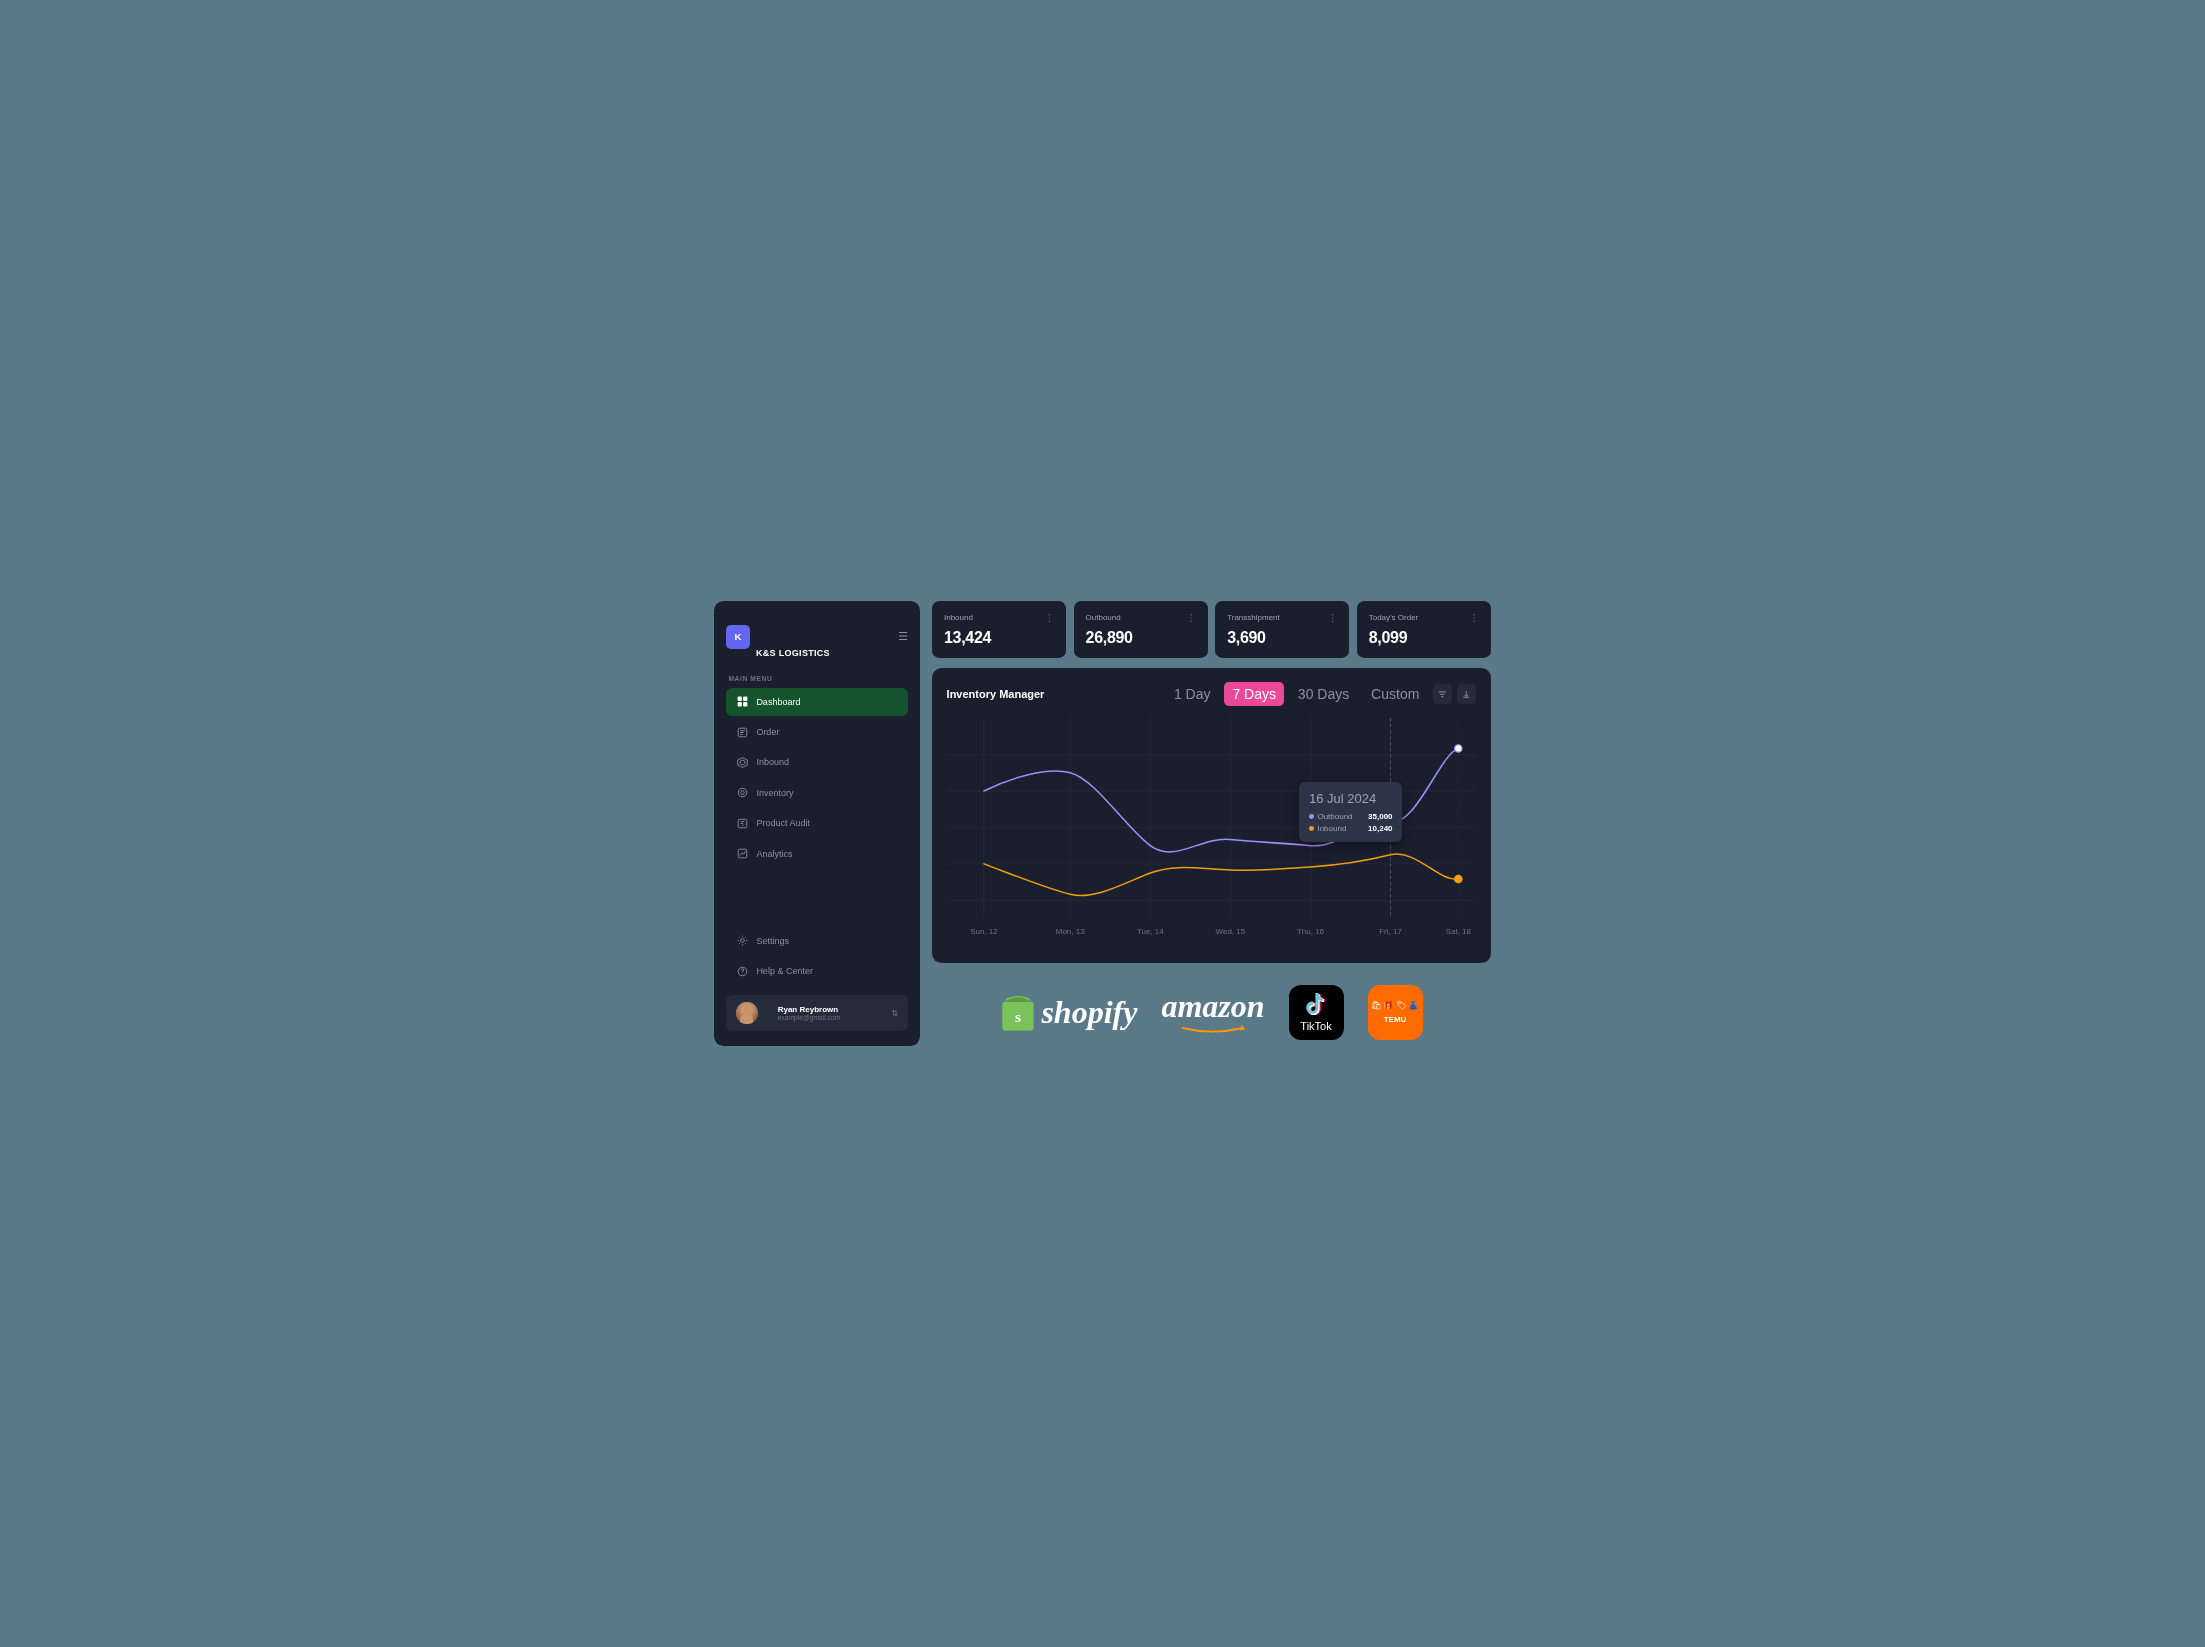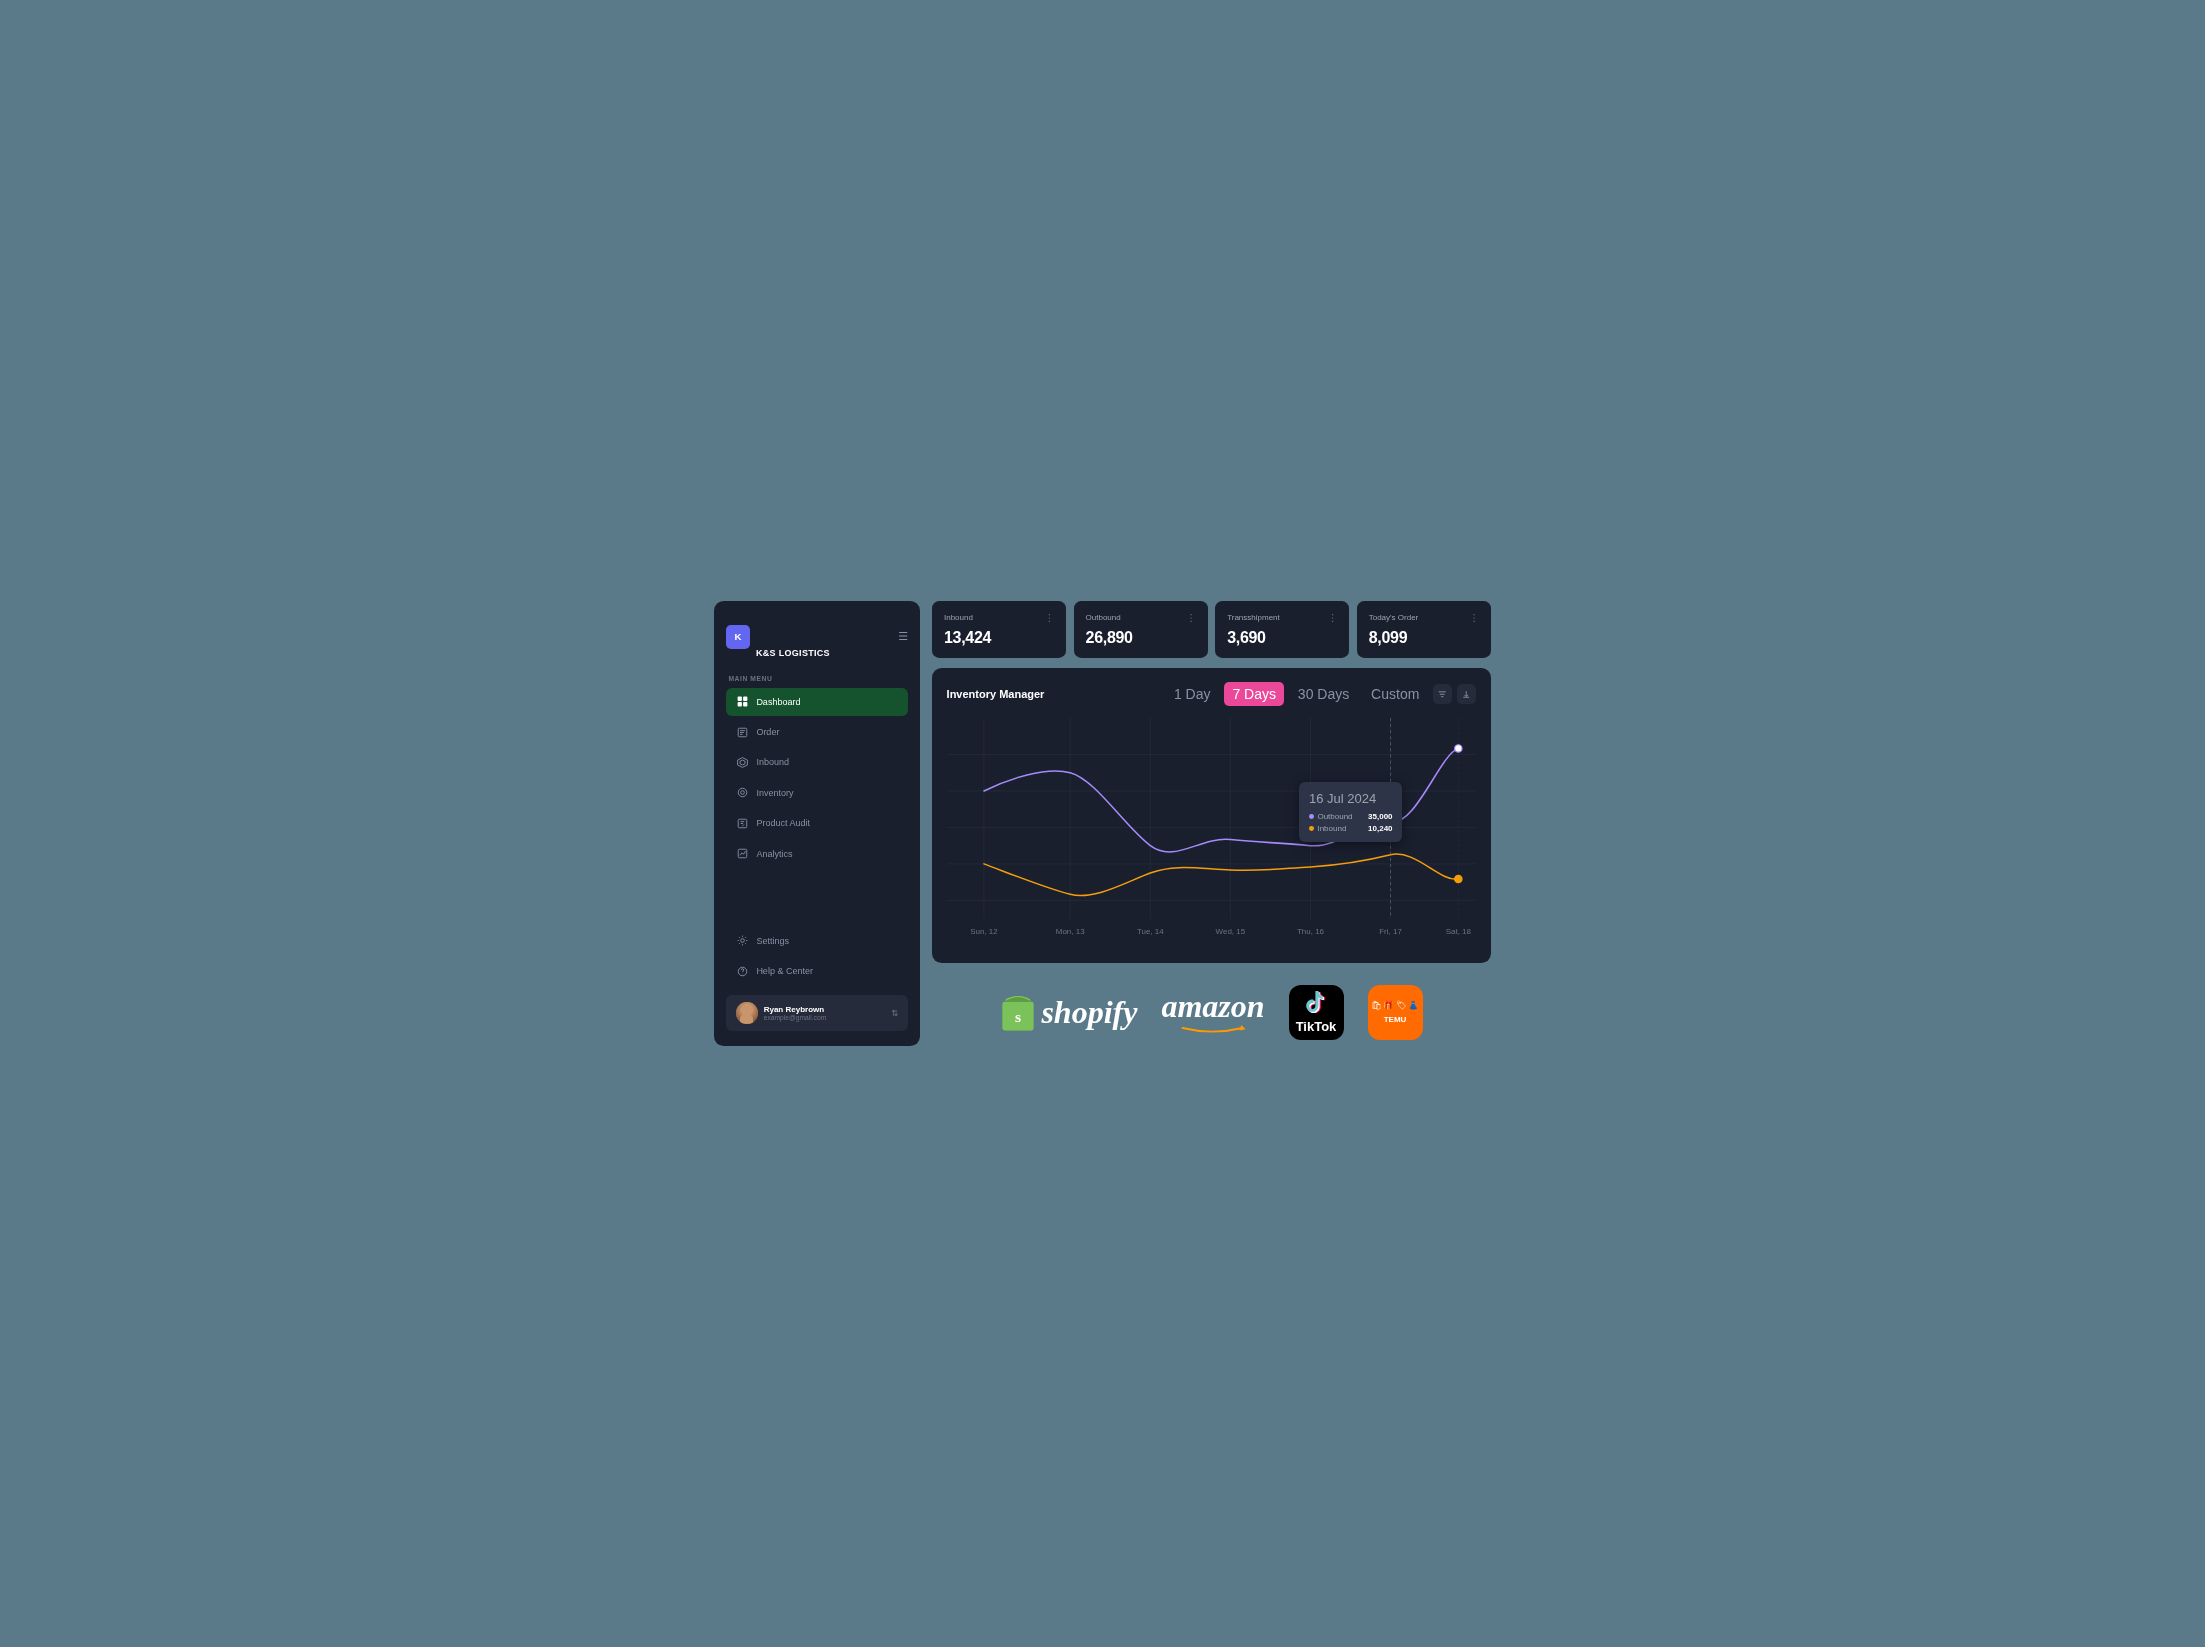--- a/index.html
+++ b/index.html
@@ -105,21 +105,21 @@
     }
     .bottom-nav {
       display: flex;
       flex-direction: column;
       gap: 2.4px;
       margin-top: 12px;
     }
     .user-profile {
       display: flex;
       align-items: center;
-      gap: 6px;
+      gap: 20px;
       padding: 7.3px 9.7px;
       background: #252b3b;
       border-radius: 6px;
       margin-top: 7.3px;
       cursor: pointer;
     }
     .avatar {
       width: 22px;
       height: 22px;
       border-radius: 50%;
@@ -345,22 +345,22 @@
       background: #000000;
       border-radius: 12px;
       display: flex;
       flex-direction: column;
       align-items: center;
       justify-content: center;
       gap: 2.4px;
     }
     .tiktok-label {
       color: #ffffff;
-      font-size: 13px;
-      font-weight: 700;
+      font-size: 11px;
+      font-weight: 400;
     }
     .temu-logo {
       width: 55px;
       height: 55px;
       background: #FF6B00;
       border-radius: 12px;
       display: flex;
       flex-direction: column;
       align-items: center;
       justify-content: center;

